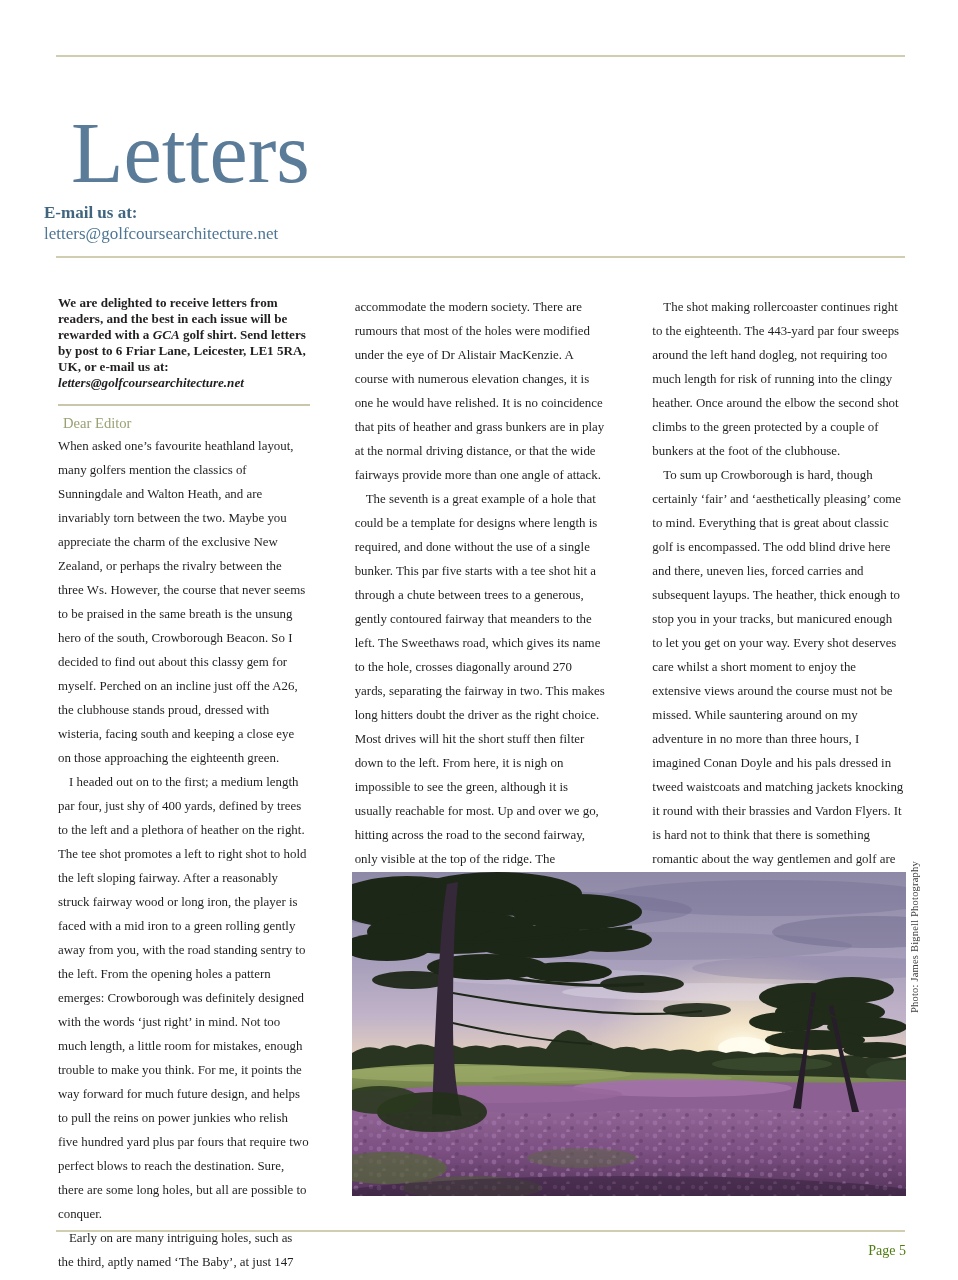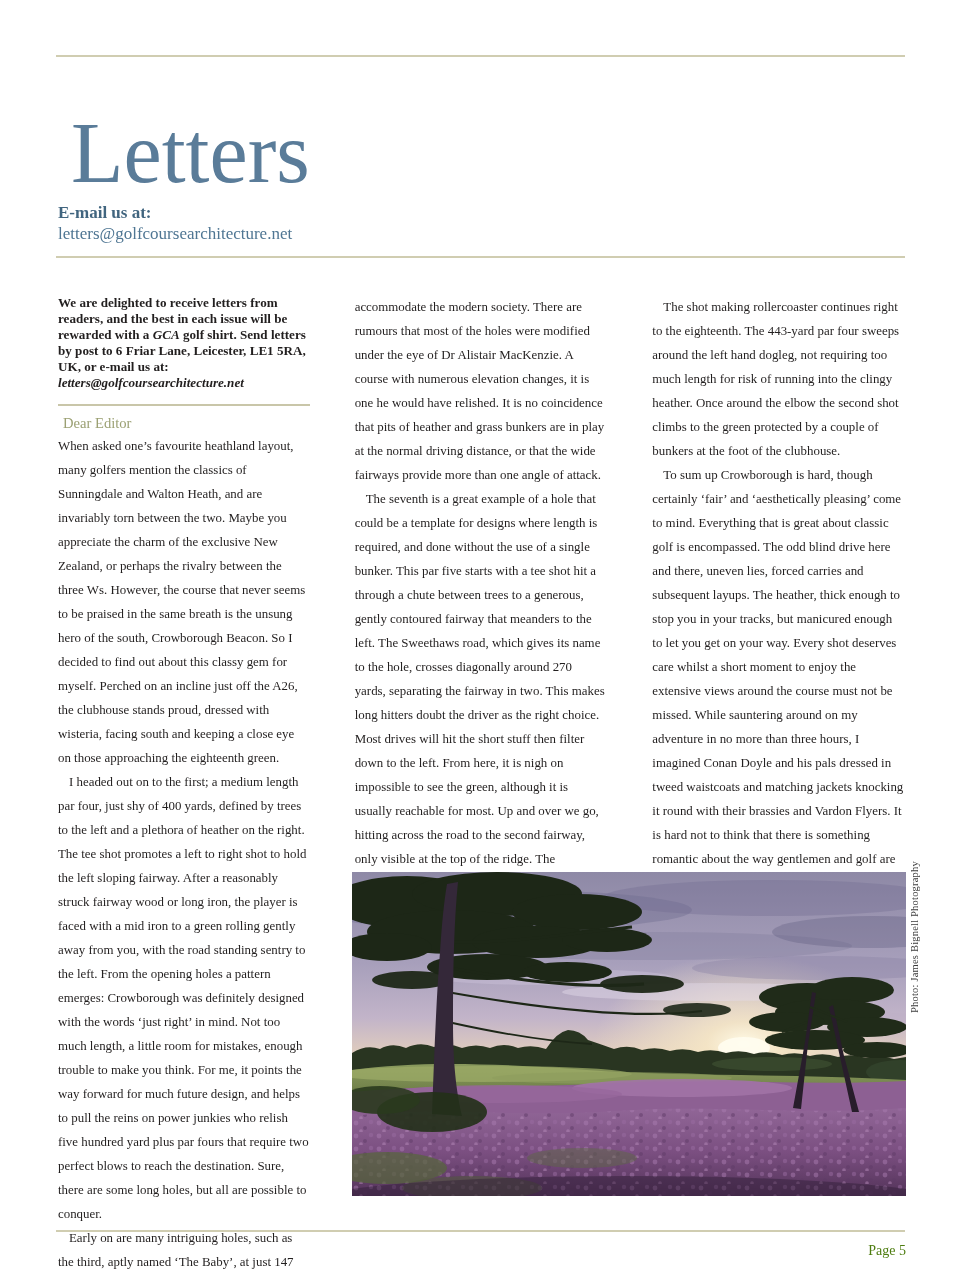--- a/index.html
+++ b/index.html
@@ -7,21 +7,21 @@
     width:958px;height:1280px;position:relative;background:#ffffff;
     font-family:"Liberation Serif", serif;color:#221f1f;overflow:hidden;
   }
   .rule{position:absolute;height:2px;background:#d0cdb1;}
 
   
   .title{
     position:absolute;left:55px;top:94px;margin:16px;
     font-size:86px;line-height:1;font-weight:400;color:#5a7c99;letter-spacing:0px;
   }
-  .email-block{position:absolute;left:58px;top:202px;}
+  .email-block{position:absolute;left:44px;top:202px;}
   .email-head{font-weight:700;font-size:17px;color:#41657f;line-height:21px;}
   .email-addr{font-size:17px;color:#4f7693;line-height:21px;}
 
   
   .cols{position:absolute;left:58px;top:295px;width:847px;display:flex;gap:8px;}
   .col{width:257px;}
   .col.c1{margin-right:37px;}
   .col.c2{margin-right:39px;width:256px;}
   .col.c3{width:258px;}
 

